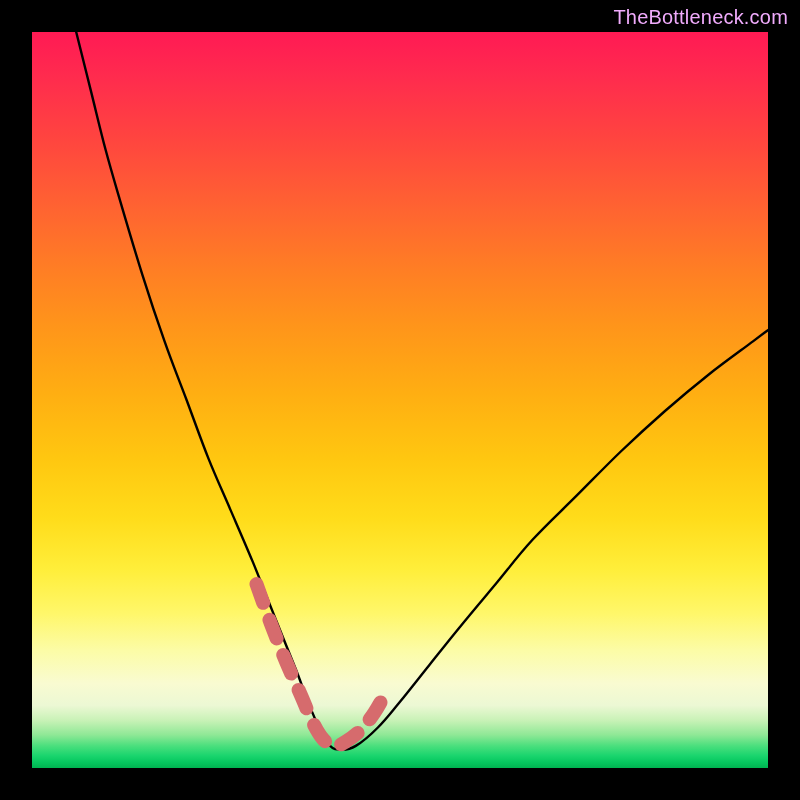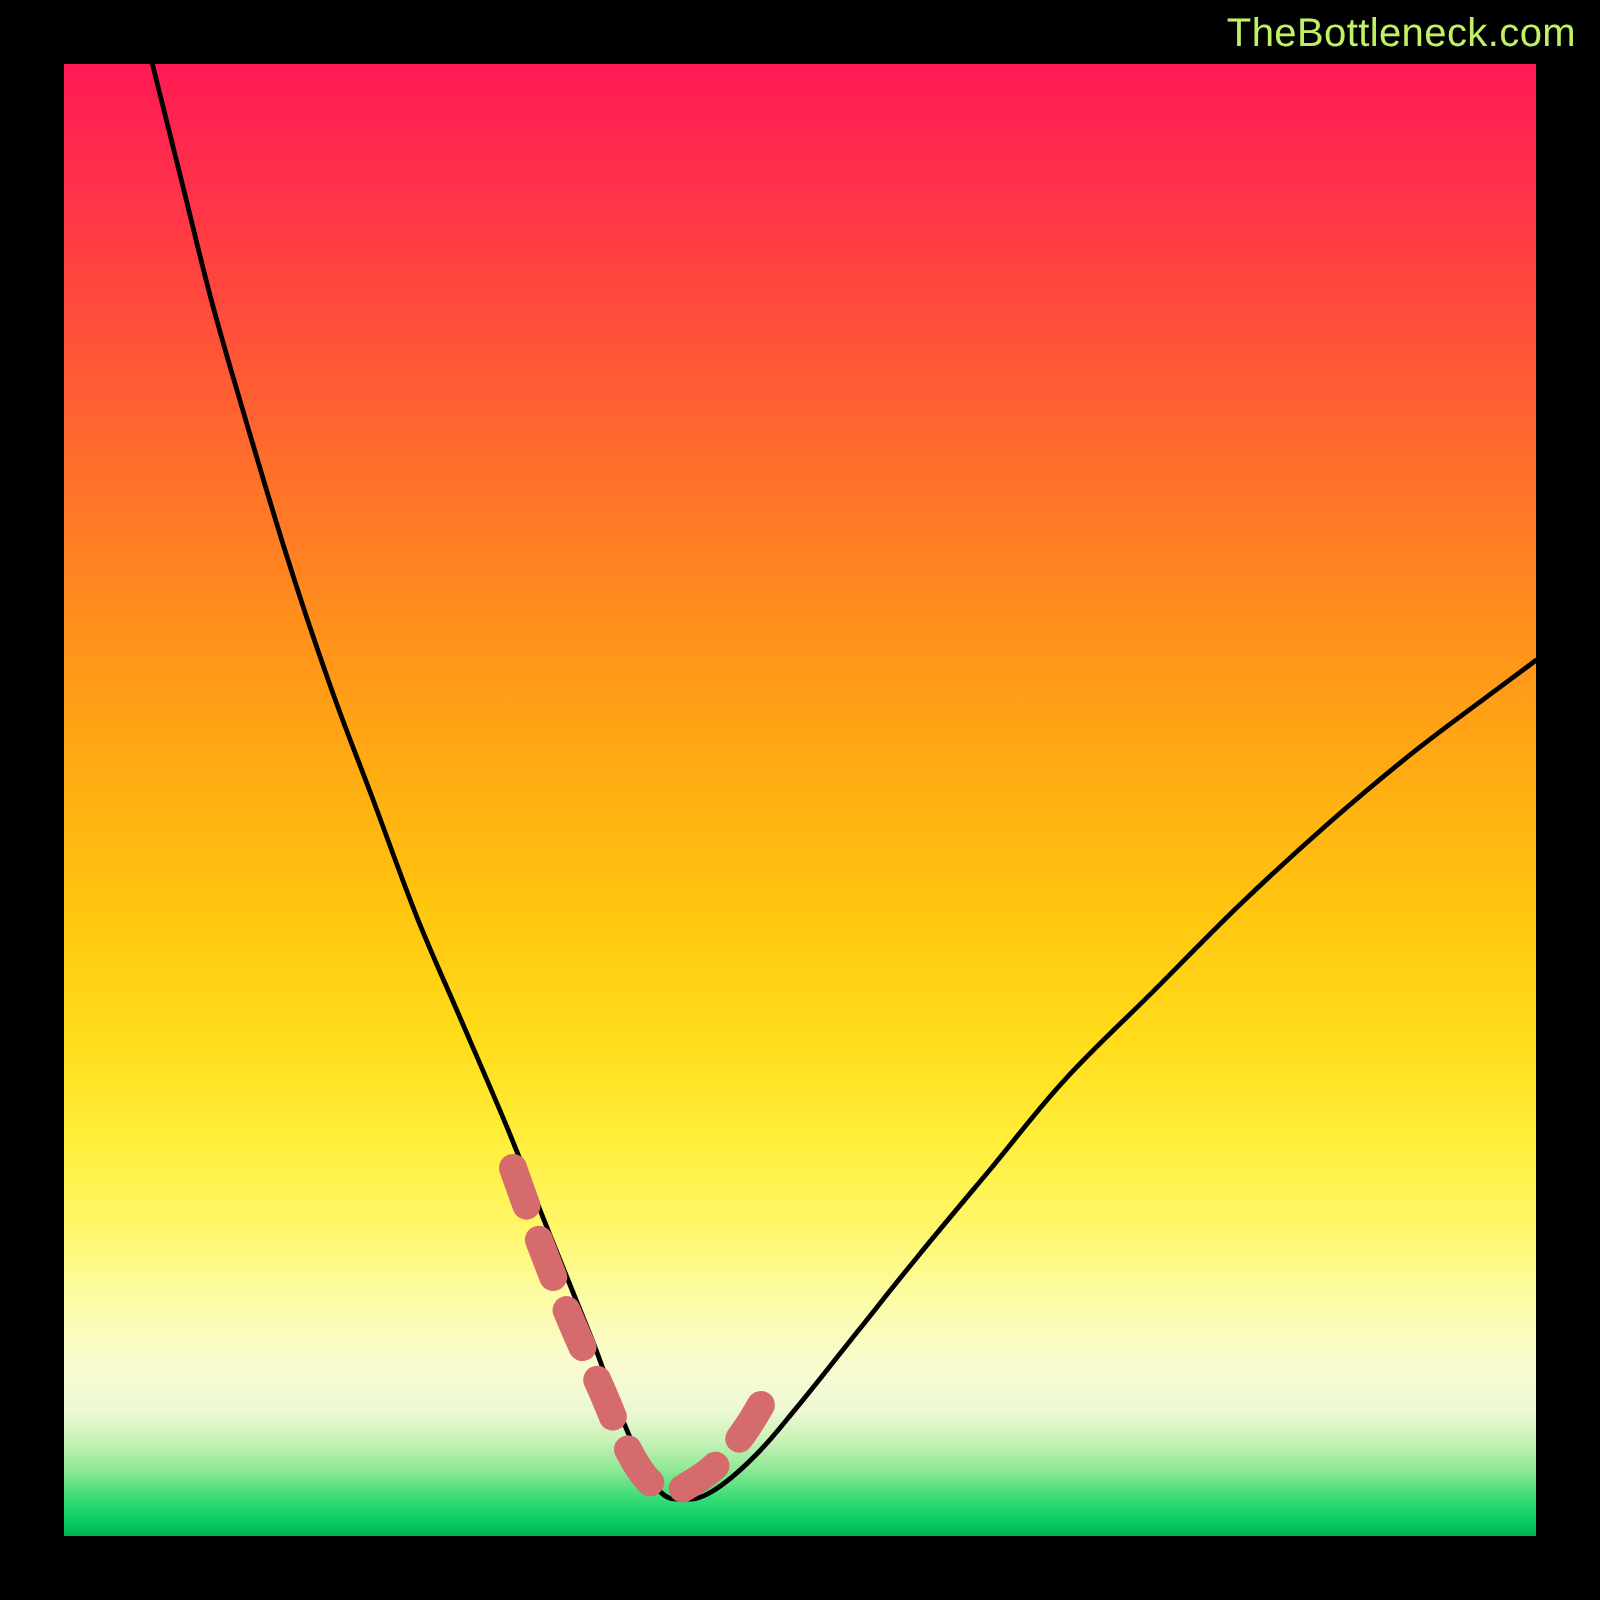--- a/index.html
+++ b/index.html
@@ -70,21 +70,21 @@
     fill: none;
     stroke: #d66b6d;
     stroke-width: 14;
     stroke-linecap: round;
     stroke-dasharray: 20 18;
   }
   .watermark {
     position: absolute;
     top: 6px;
     right: 12px;
-    color: #bef264;
+    color: #f0abfc;
     font-size: 20px;
     font-weight: 500;
     letter-spacing: 0.2px;
     user-select: none;
   }
 </style>
 </head>
 <body>
 
 <div class="frame">

